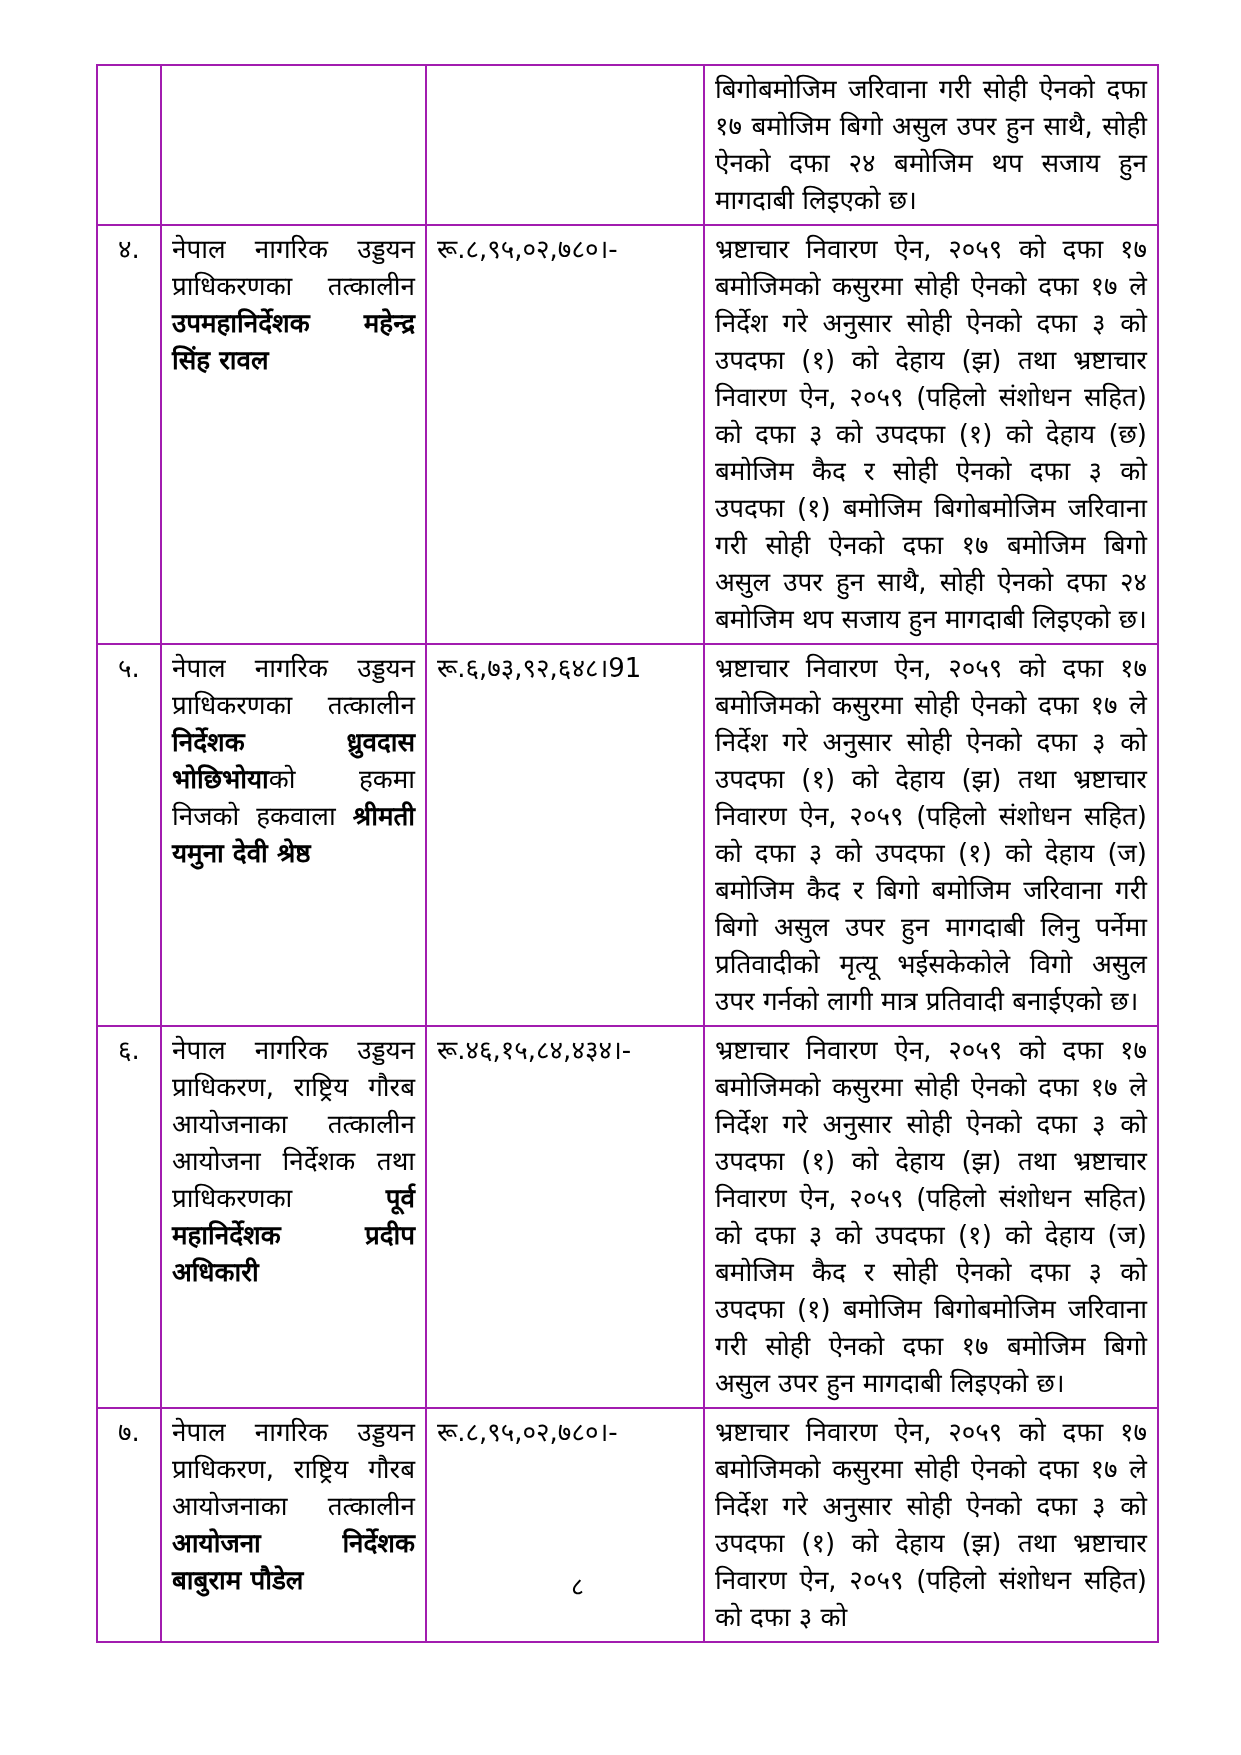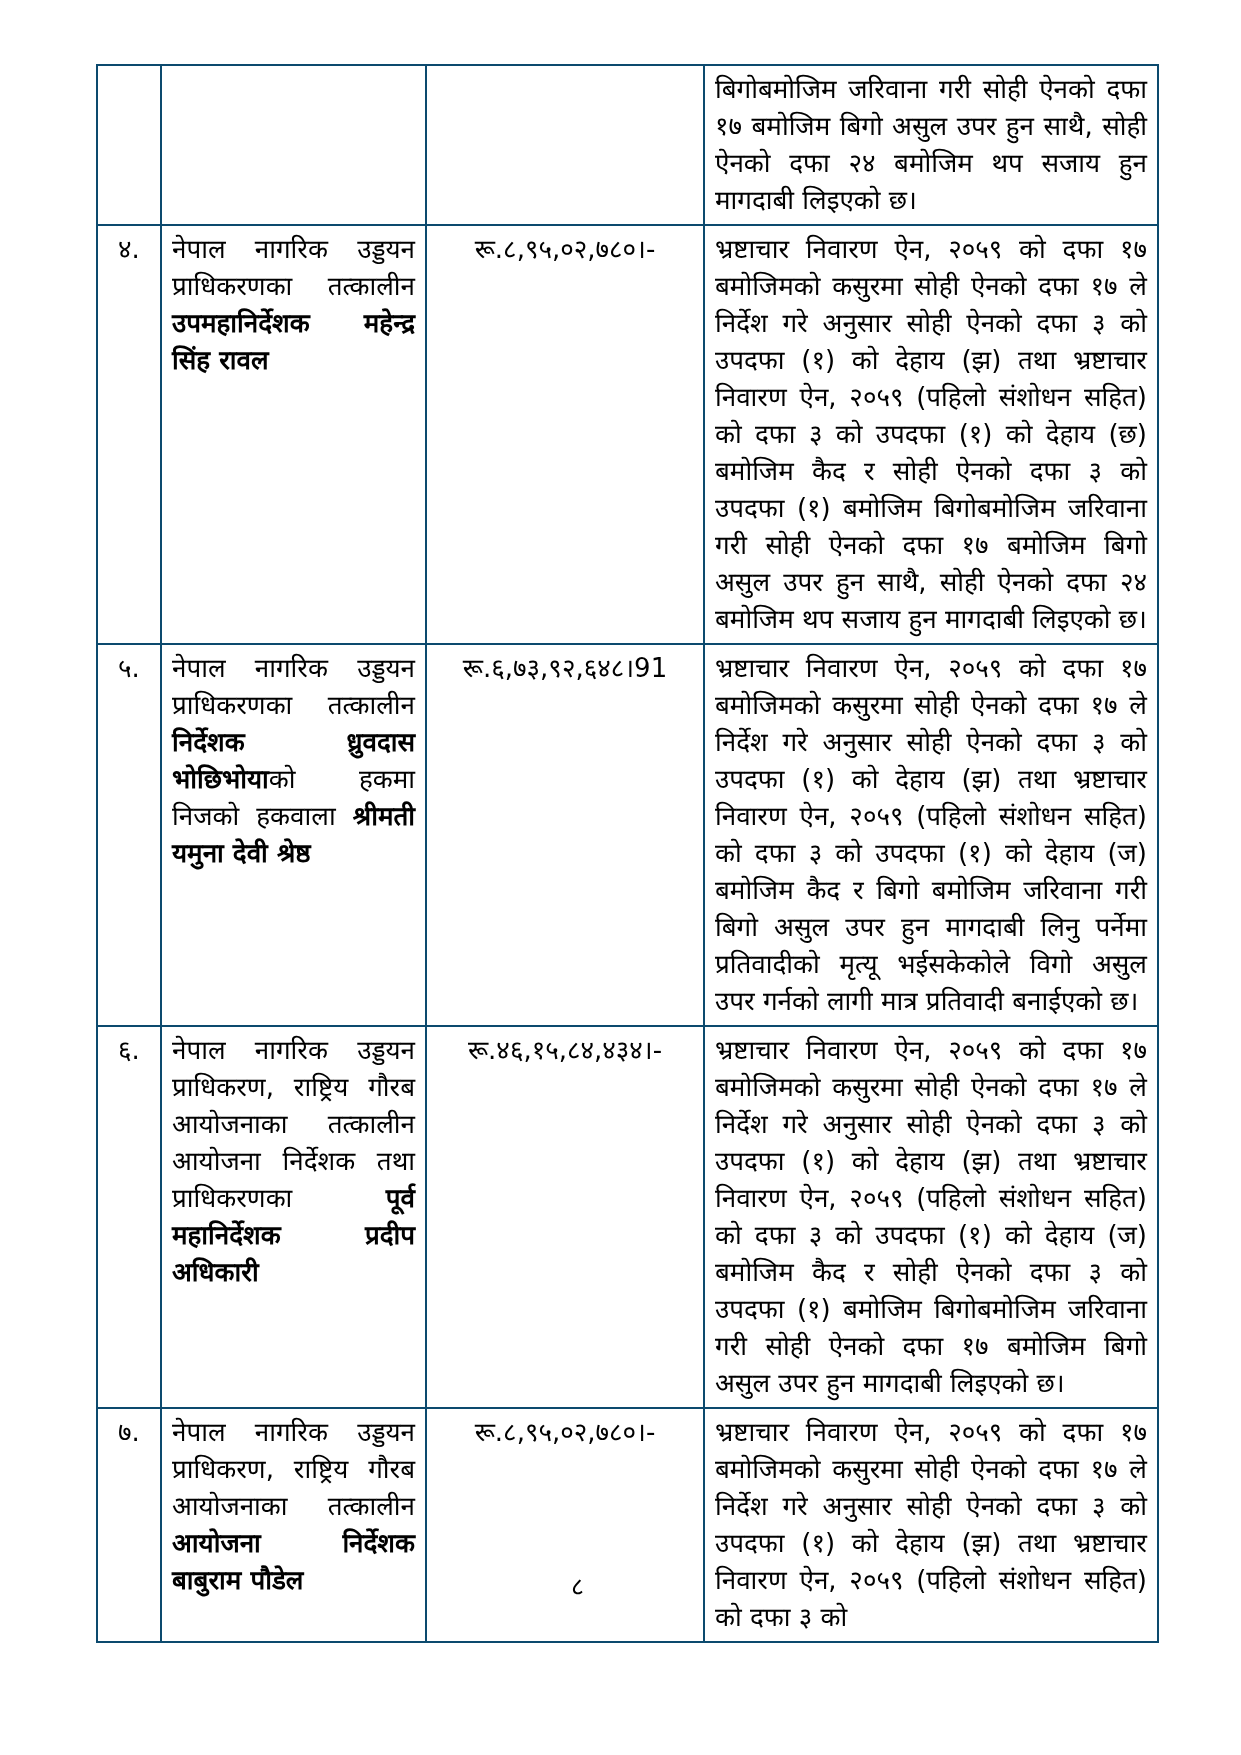--- a/index.html
+++ b/index.html
@@ -23,36 +23,35 @@
     top: 64px;
     border-collapse: collapse;
     table-layout: fixed;
     width: 1061px;
   }
   table.doc-table col.c-sn     { width: 64px;  }
   table.doc-table col.c-name   { width: 265px; }
   table.doc-table col.c-amount { width: 278px; }
   table.doc-table col.c-desc   { width: 454px; }
   table.doc-table td {
-    border: 2px solid #0c4a6e;
+    border: 2px solid #a21caf;
     vertical-align: top;
     padding: 5px 10px;
     overflow: hidden;
   }
   td.sn-cell {
     text-align: center;
     padding-top: 7px;
   }
   td.name-cell {
     text-align: justify;
     padding-left: 13px;
     padding-right: 13px;
   }
   td.amount-cell {
-    text-align: center;
     white-space: nowrap;
     padding-top: 7px;
   }
   td.desc-cell {
     text-align: justify;
     padding-top: 7px;
   }
   .bold { font-weight: bold; }
   tr.row-cont   td { height: 145px; }
   tr.row-four   td { height: 395px; }

